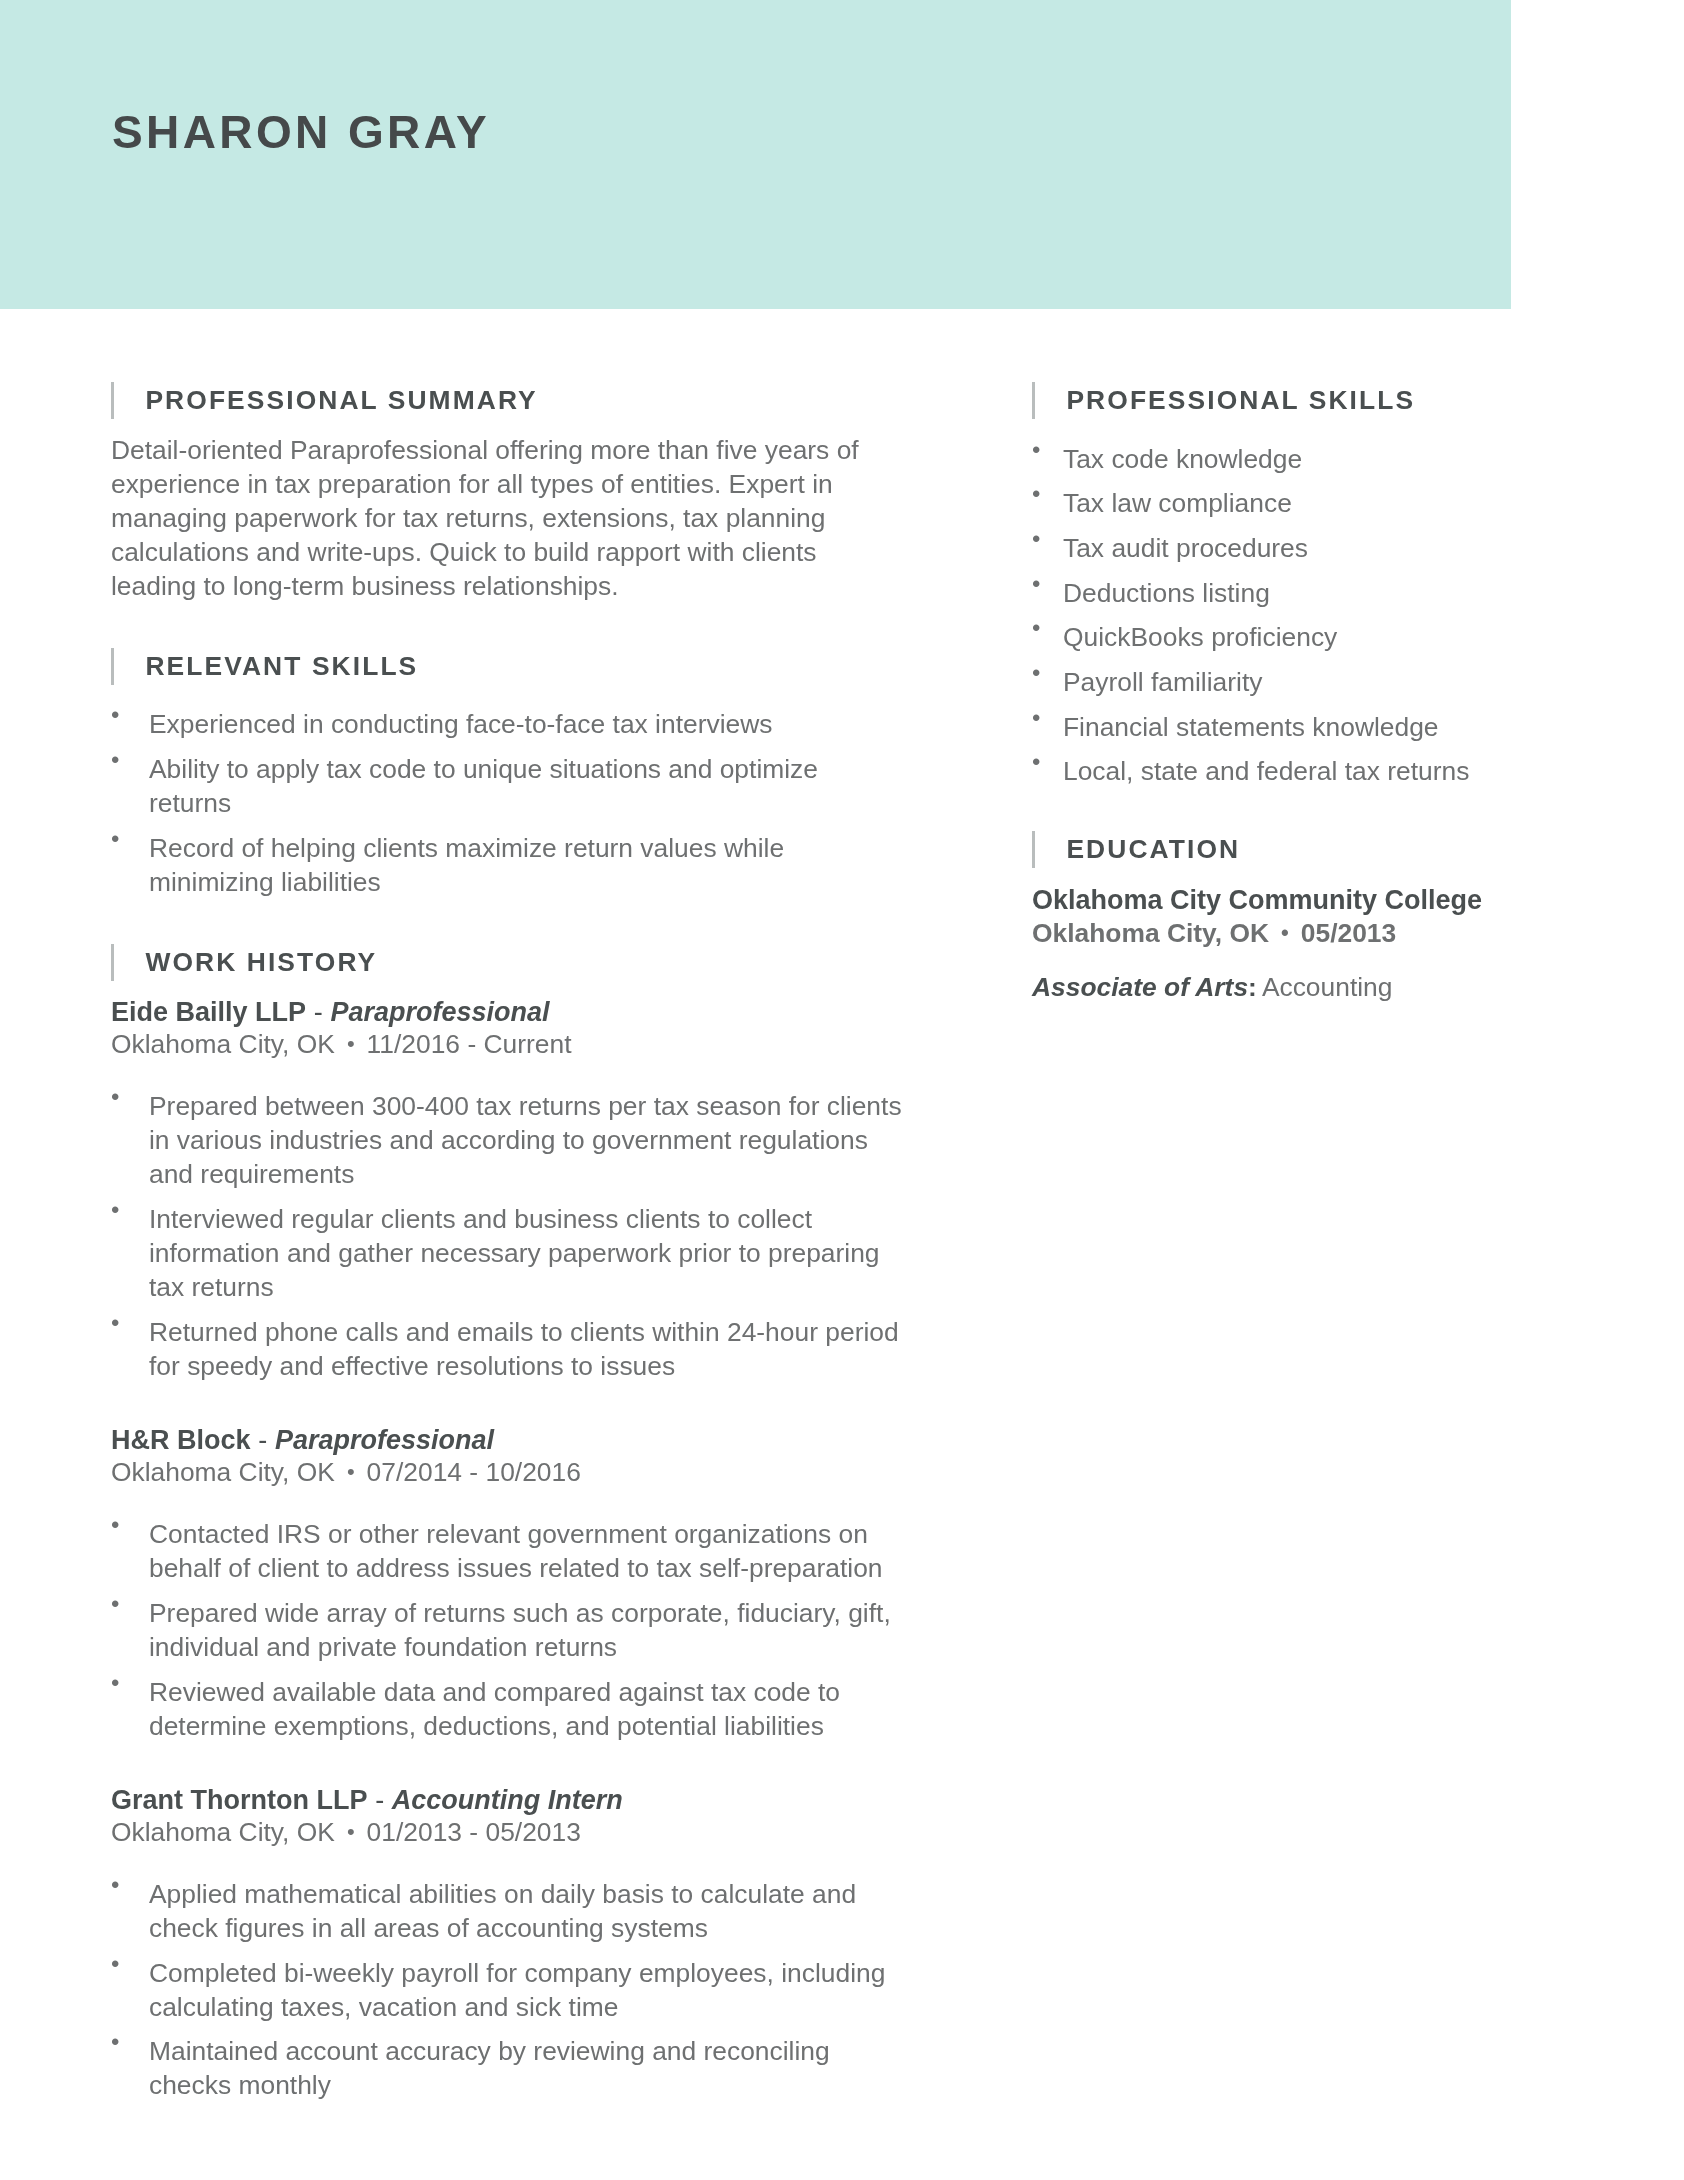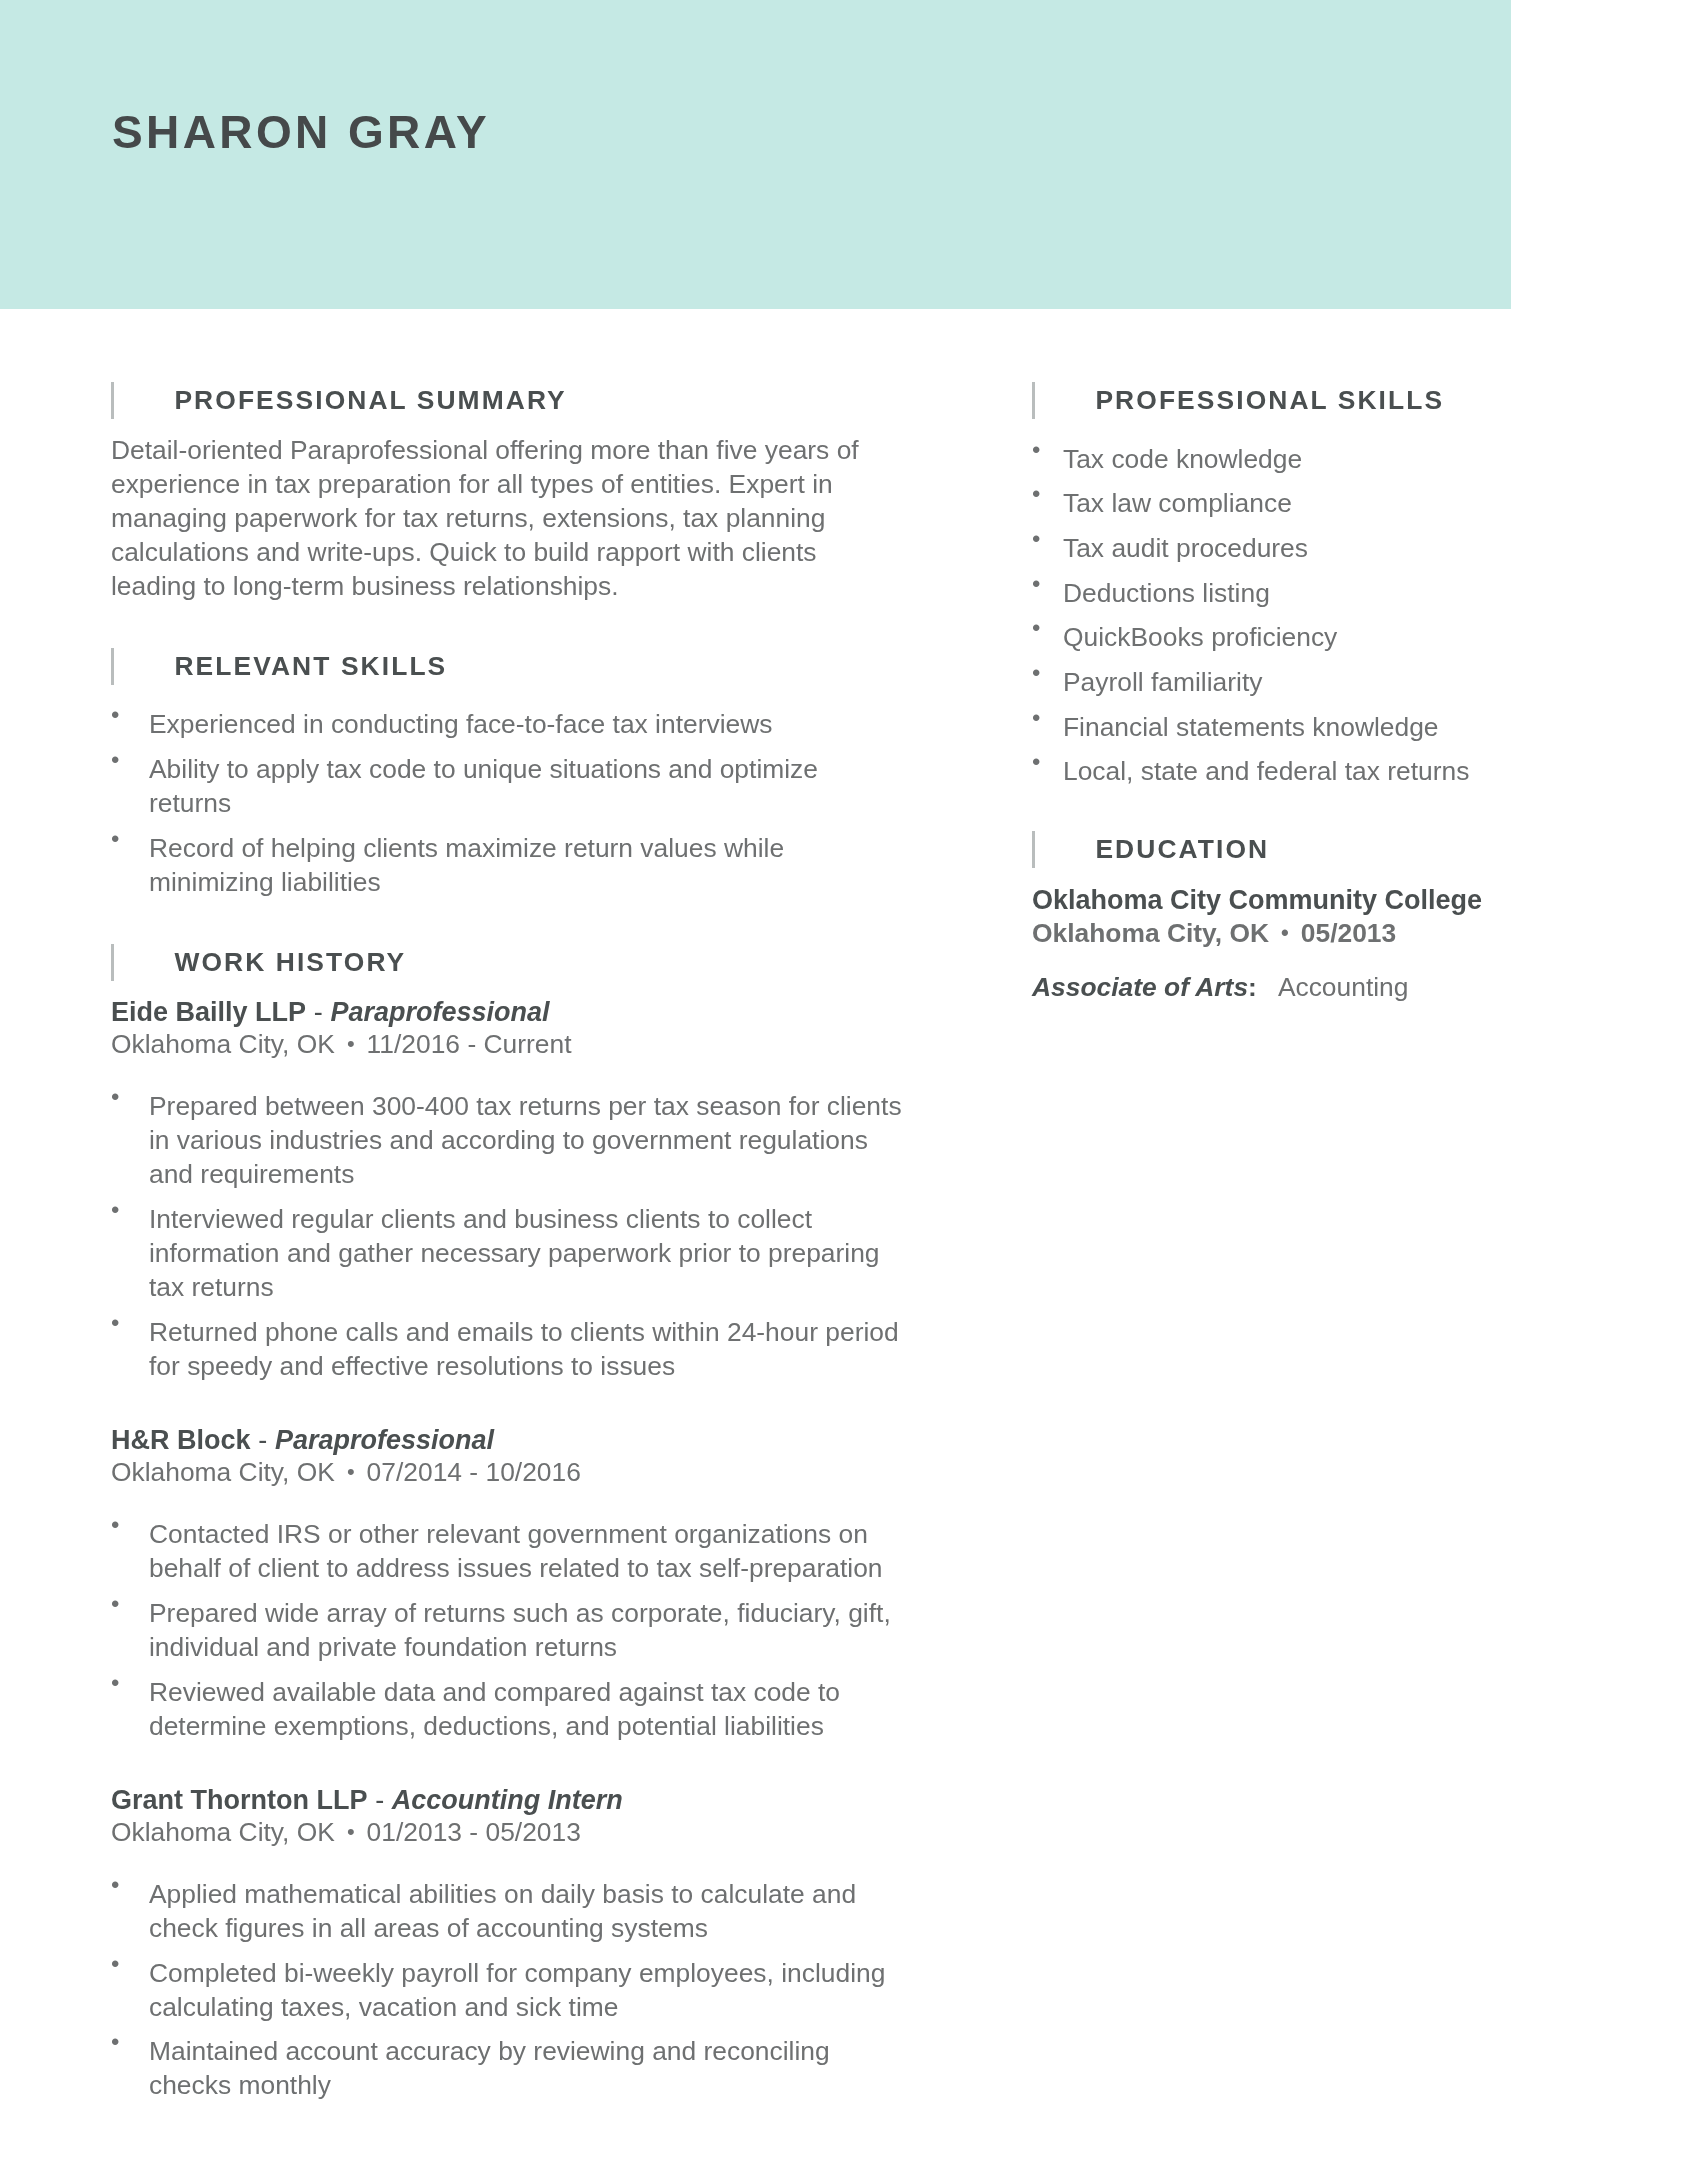--- a/index.html
+++ b/index.html
@@ -41,21 +41,20 @@
     padding:73px 0 0 111px;display:flex;align-items:flex-start;
   }
   .col-left{width:792px;flex:none;}
   .col-right{width:596px;flex:none;margin-left:129px;}
   .section{margin-bottom:45px;}
   .col-right .section{margin-bottom:43px;}
   h2.sec-heading{
     display:flex;align-items:center;margin:0 0 13.6px 0;
     font-size:26.4px;font-weight:bold;letter-spacing:2.1px;line-height:37px;
     color:var(--dark-text,#4a4f50);
-    gap:29px;
   }
   .pipe{width:3.4px;height:37px;background:var(--pipe-color,#b9bdbd);margin-right:31px;flex:none;}
   .summary-text{
     margin:0;font-size:26.4px;line-height:34px;color:var(--body-text);
   }
   ul.blist{list-style:none;margin:0;padding:0;}
   ul.blist li{
     display:flex;font-size:26.4px;line-height:34px;margin-bottom:1.7px;
     color:var(--body-text);
   }
@@ -70,21 +69,21 @@
   .role{font-weight:bold;font-style:italic;}
   .job-meta{font-size:26.4px;line-height:28px;color:var(--body-text);}
   .meta-sep{margin:0 12px;font-size:22px;vertical-align:1.7px;}
   .job ul.blist{margin-top:22px;}
   
   .edu-school{font-size:27px;line-height:36px;font-weight:bold;color:var(--dark-text);}
   .edu-meta{font-size:26.4px;line-height:30px;color:var(--body-text);font-weight:bold;}
   .edu-degree{margin-top:22px;font-size:26.4px;line-height:34px;}
   .degree{font-weight:bold;font-style:italic;color:var(--dark-text);}
   .deg-colon{font-weight:bold;color:var(--dark-text);}
-  .deg-field{margin-left:21px;color:var(--body-text);}
+  .deg-field{margin-left:5px;color:var(--body-text);}
 </style>
 </head>
 <body>
 
 <div class="page">
 
   <header class="band">
     <h1>SHARON GRAY</h1>
   </header>
 

